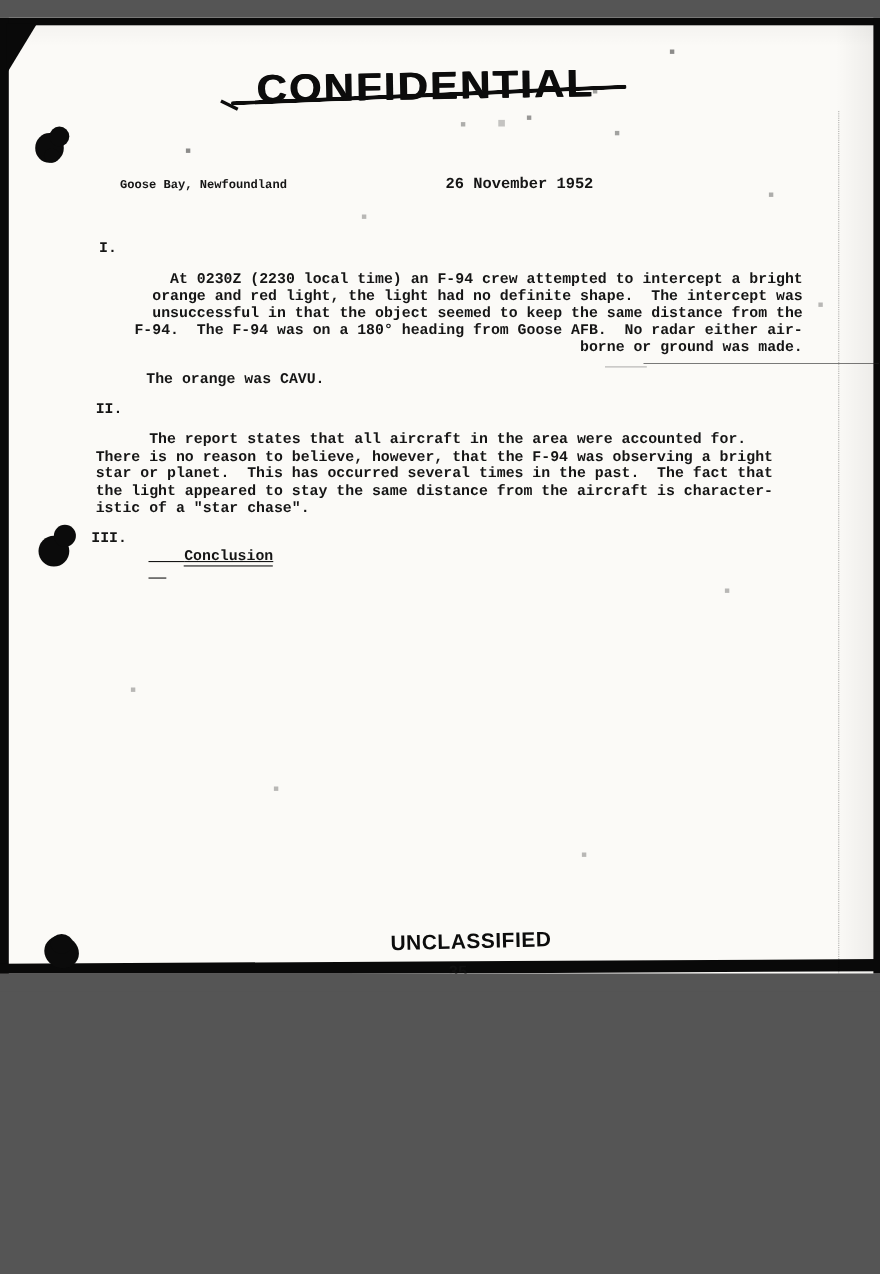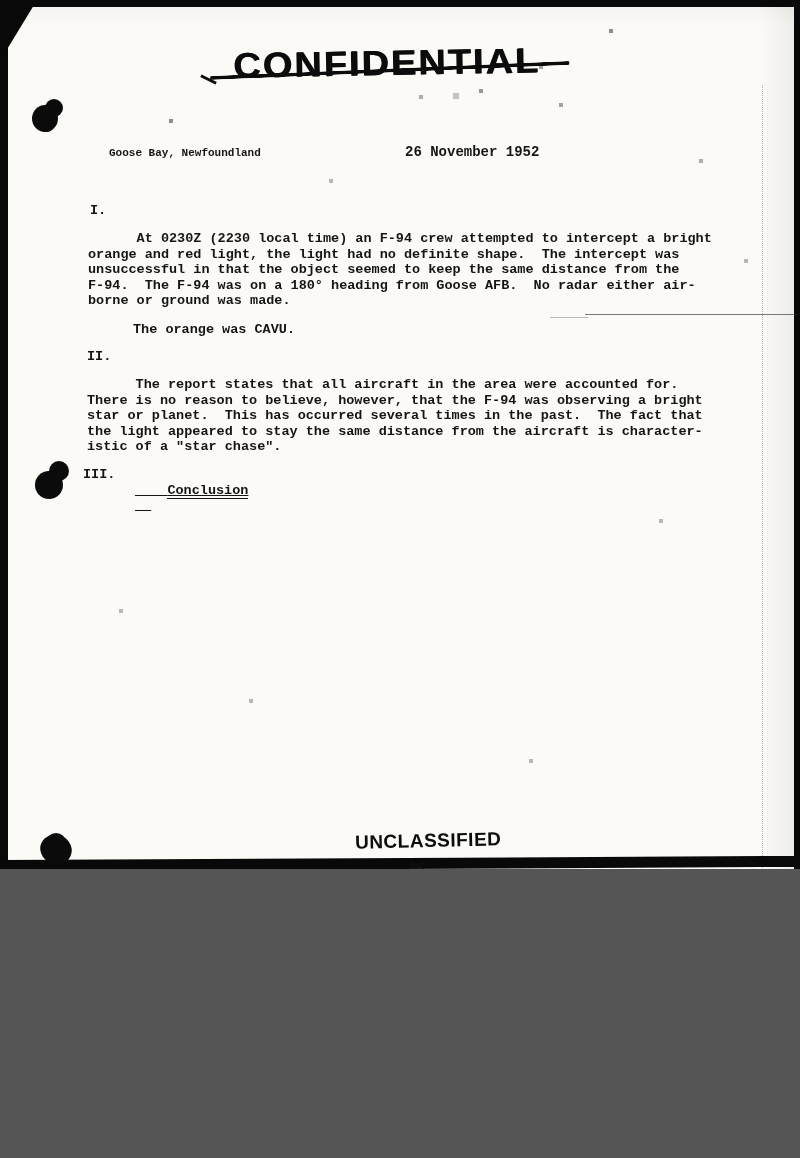--- a/index.html
+++ b/index.html
@@ -1,17 +1,17 @@
 <!DOCTYPE html>
 <html><head>
 <meta charset="utf-8">
 <style>
   html,body{margin:0;padding:0;background:#555;}
   .page{
-    position:relative;width:800px;height:869px;margin:0 auto;
+    position:relative;width:800px;height:869px;margin:16px auto;
     background:#fbfaf7;overflow:hidden;
     font-family:"Liberation Mono",monospace;color:#161616;
     background-image:linear-gradient(90deg,transparent 95%,rgba(0,0,0,0.05) 99%),
                      linear-gradient(0deg,transparent 97%,rgba(0,0,0,0.04) 100%);
   }
   
   .edge{position:absolute;background:#090909;}
   .edge-top{top:0;left:0;width:800px;height:7px;}
   .edge-left{top:0;left:0;width:8px;height:1158px;}
   .edge-right{top:0;left:794px;width:6px;height:1158px;}
@@ -108,21 +108,21 @@
   </div>
 
   <div class="stamp stamp-top">CONFIDENTIAL</div>
   <div class="strike-top"></div>
   <div class="strike-hook"></div>
 
   <div class="typed" style="left:109px;top:146px;font-size:11px;">Goose Bay, Newfoundland</div>
   <div class="typed" style="left:405px;top:145px;font-size:14px;">26 November 1952</div>
 
   <div class="typed" style="left:90px;top:203px;">I.</div>
-  <div class="typed" style="left:88px;top:231px;">      At 0230Z (2230 local time) an F-94 crew attempted to intercept a bright
+  <div class="typed" style="left:106px;top:231px;text-align:right;">      At 0230Z (2230 local time) an F-94 crew attempted to intercept a bright
 orange and red light, the light had no definite shape.  The intercept was
 unsuccessful in that the object seemed to keep the same distance from the
 F-94.  The F-94 was on a 180° heading from Goose AFB.  No radar either air-
 borne or ground was made.</div>
   <div class="typed" style="left:133px;top:322px;">The orange was CAVU.</div>
 
   <div class="typed" style="left:87px;top:349px;">II.</div>
   <div class="typed" style="left:87px;top:377px;">      The report states that all aircraft in the area were accounted for.
 There is no reason to believe, however, that the F-94 was observing a bright
 star or planet.  This has occurred several times in the past.  The fact that

